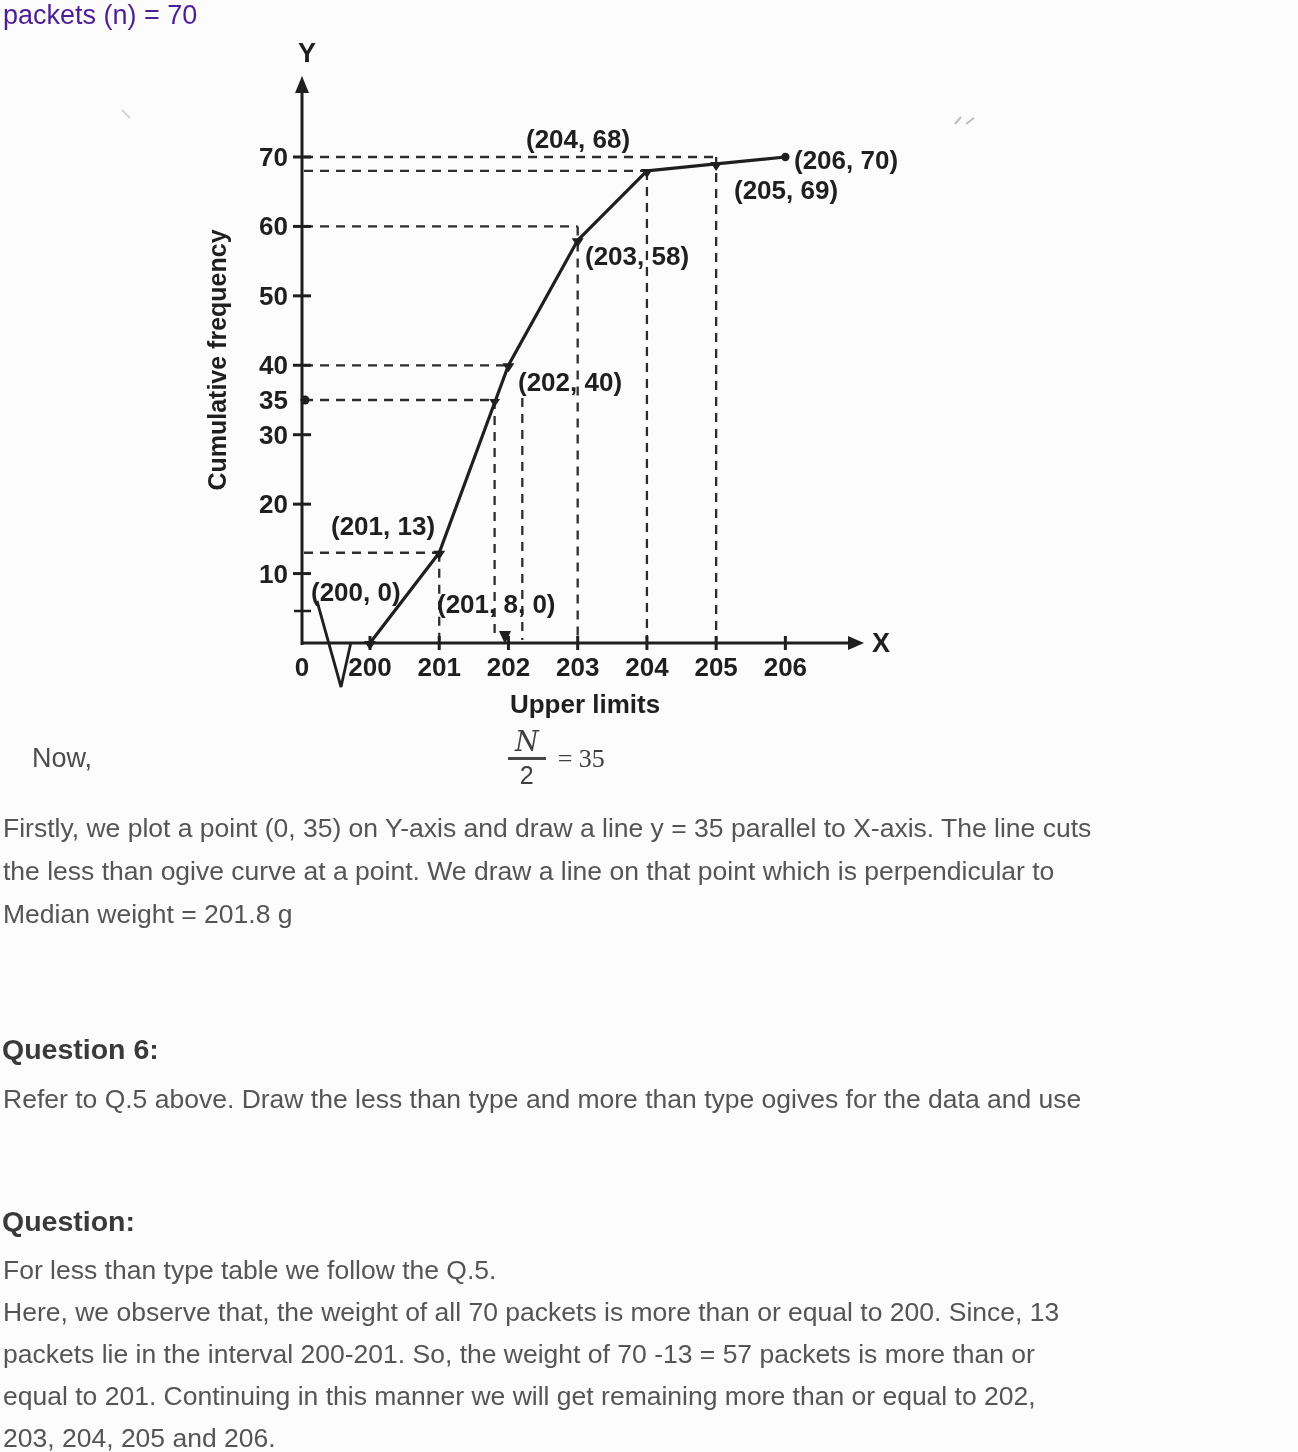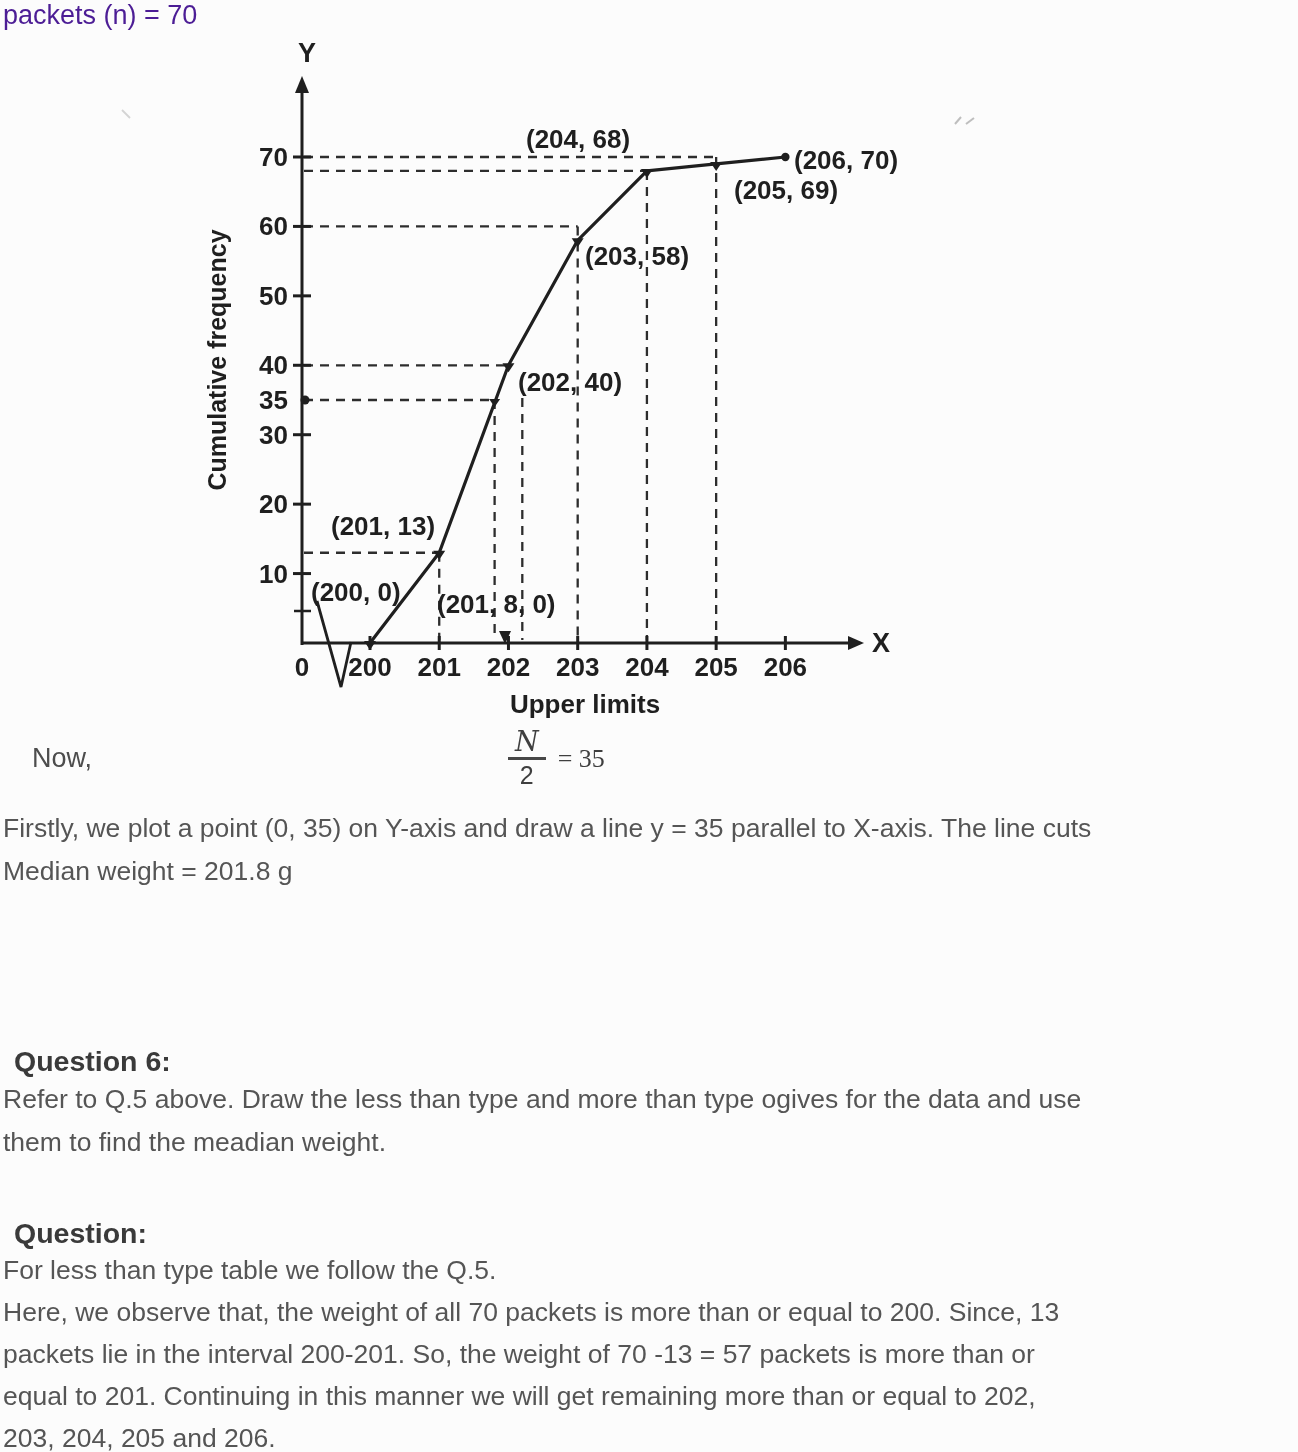--- a/index.html
+++ b/index.html
@@ -7,21 +7,21 @@
     width:1298px;height:1452px;position:relative;overflow:hidden;
     background:#fcfcfc;
     font-family:"Liberation Sans","DejaVu Sans",sans-serif;
     color:#505050;
   }
   .abs{position:absolute;}
   .intro{left:3px;top:0px;font-size:27px;color:#4c1d95;}
   .now{left:22px;top:743px;font-size:27px;color:#4d4d4d;margin-left:10px;}
   .para{left:3px;right:0;font-size:26.5px;line-height:43px;color:#555;}
   .para .tline{white-space:pre;}
-  .heading{left:2px;margin:12px;font-size:28.5px;font-weight:700;color:#3a3a3a;}
+  .heading{left:2px;margin:0;font-size:28.5px;font-weight:700;color:#3a3a3a;}
   .fraction{left:508px;top:726px;display:flex;align-items:center;color:#3f3f3f;}
   .frac-col{display:flex;flex-direction:column;align-items:center;}
   .frac-num{font-family:"DejaVu Serif","Liberation Serif",serif;font-style:italic;
             font-size:27px;line-height:31px;padding:0 7px;color:#3f3f3f;}
   .frac-bar{display:block;width:100%;height:0;border-bottom:3px solid #474747;}
   .frac-den{font-size:25px;line-height:31px;color:#3f3f3f;}
   .frac-eq{font-size:26px;margin-left:12px;color:#3f3f3f;font-family:Liberation Serif, serif;}
   svg text{font-family:"Liberation Sans","DejaVu Sans",sans-serif;}
 </style>
 </head>
@@ -114,28 +114,28 @@
     <div class="frac-col">
       <span class="frac-num">N</span>
       <span class="frac-bar"></span>
       <span class="frac-den">2</span>
     </div>
     <span class="frac-eq">= 35</span>
   </div>
 
   <section class="abs para" style="top:807px">
     <div class="tline">Firstly, we plot a point (0, 35) on Y-axis and draw a line y = 35 parallel to X-axis. The line cuts</div>
+    <div class="tline">the less than ogive curve at a point. We draw a line on that point which is perpendicular to</div>
     <div class="tline">Median weight = 201.8 g</div>
   </section>
 
   <h2 class="abs heading" style="top:1033px">Question 6:</h2>
 
   <section class="abs para" style="top:1078px">
     <div class="tline">Refer to Q.5 above. Draw the less than type and more than type ogives for the data and use</div>
-    <div class="tline">them to find the meadian weight.</div>
   </section>
 
   <h2 class="abs heading" style="top:1205px">Question:</h2>
 
   <section class="abs para" style="top:1249px;line-height:42px">
     <div class="tline">For less than type table we follow the Q.5.</div>
     <div class="tline">Here, we observe that, the weight of all 70 packets is more than or equal to 200. Since, 13</div>
     <div class="tline">packets lie in the interval 200-201. So, the weight of 70 -13 = 57 packets is more than or</div>
     <div class="tline">equal to 201. Continuing in this manner we will get remaining more than or equal to 202,</div>
     <div class="tline">203, 204, 205 and 206.</div>

